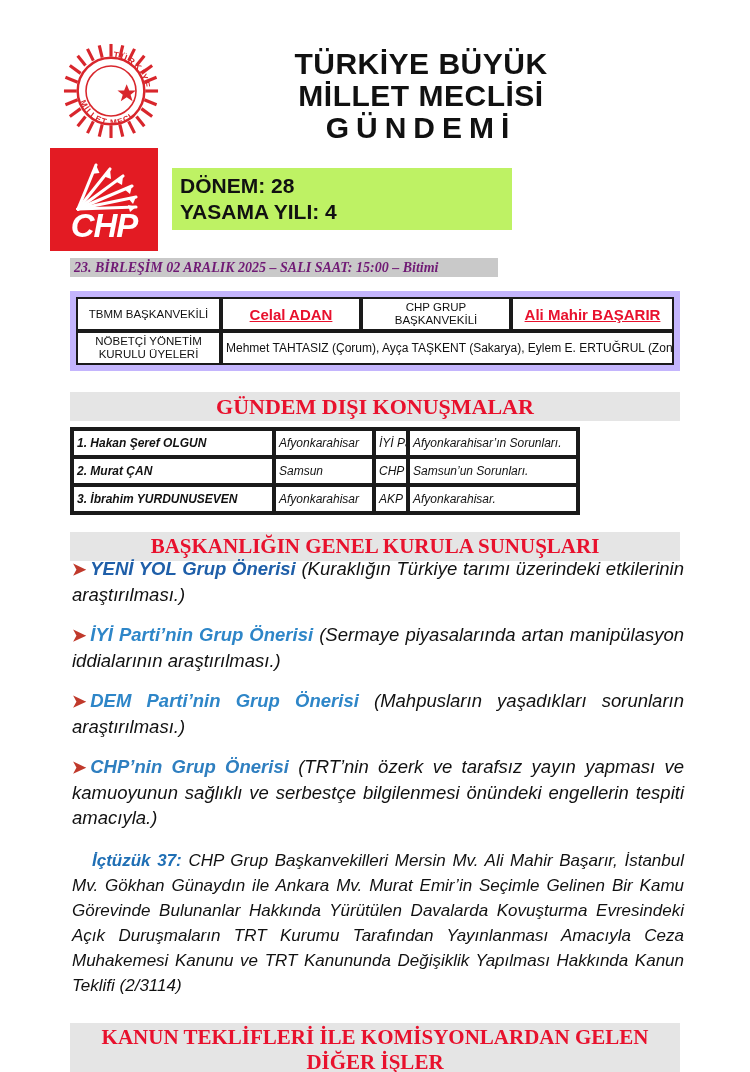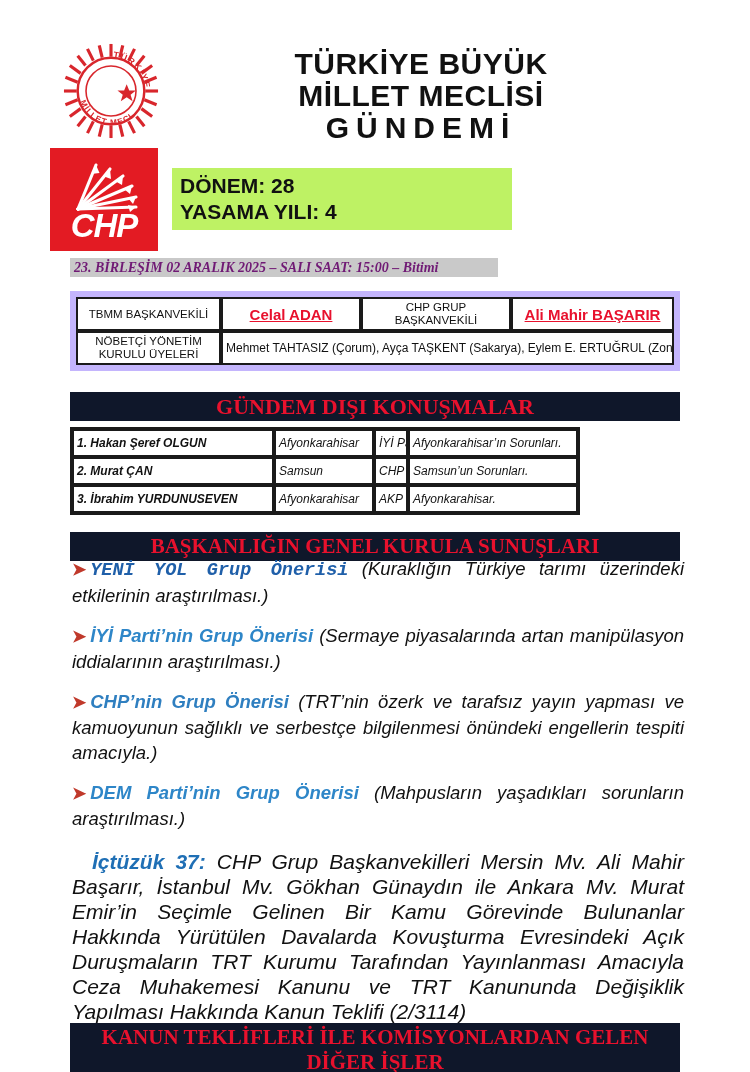--- a/index.html
+++ b/index.html
@@ -172,21 +172,21 @@
   .speakers-table .c-name   { width: 192px; }
   .speakers-table .c-city   { width: 90px; }
   .speakers-table .c-party  { width: 24px; }
   .speakers-table .c-topic  { width: 160px; }
 
   
   .section-band {
     position: absolute;
     left: 70px;
     width: 610px;
-    background: #0f172a;
+    background: #e5e5e5;
     color: #e8112d;
     font-family: "Liberation Serif", serif;
     font-weight: bold;
     text-align: center;
     box-sizing: border-box;
   }
   #band-gundem-disi {
     top: 392px;
     height: 29px;
     font-size: 22px;
@@ -225,28 +225,28 @@
   .proposal .bullet {
     color: #c0392b;
     font-style: normal;
     font-weight: bold;
     font-size: 17px;
     padding-right: 4px;
   }
   .proposal .lead {
     font-weight: bold;
   }
-  .lead.navy   { color: #1f5fa9; font-family: Liberation Mono, monospace; }
+  .lead.navy   { color: #1f5fa9; }
   .lead.blue   { color: #2e86c8; }
   .lead.blue2  { color: #2f7fc0; }
 
   .ictuzuk {
     font-family: "Liberation Sans", sans-serif;
     font-style: italic;
-    font-size: 21px;
+    font-size: 17px;
     line-height: 25px;
     color: #111111;
     text-align: justify;
     margin-top: 18px;
     text-indent: 20px;
   }
   .ictuzuk .lead {
     font-weight: bold;
     color: #1f6fb5;
   }
@@ -386,25 +386,25 @@
 
   <div class="proposal">
     <span class="bullet">➤</span><span class="lead navy">YENİ YOL Grup Önerisi</span><span> (Kuraklığın Türkiye tarımı üzerindeki etkilerinin araştırılması.)</span>
   </div>
 
   <div class="proposal">
     <span class="bullet">➤</span><span class="lead blue">İYİ Parti’nin Grup Önerisi</span><span> (Sermaye piyasalarında artan manipülasyon iddialarının araştırılması.)</span>
   </div>
 
   <div class="proposal">
+    <span class="bullet">➤</span><span class="lead blue">DEM Parti’nin Grup Önerisi</span><span> (Mahpusların yaşadıkları sorunların araştırılması.)</span>
+  </div>
+
+  <div class="proposal">
     <span class="bullet">➤</span><span class="lead blue2">CHP’nin Grup Önerisi</span><span> (TRT’nin özerk ve tarafsız yayın yapması ve kamuoyunun sağlıklı ve serbestçe bilgilenmesi önündeki engellerin tespiti amacıyla.)</span>
-  </div>
-
-  <div class="proposal">
-    <span class="bullet">➤</span><span class="lead blue">DEM Parti’nin Grup Önerisi</span><span> (Mahpusların yaşadıkları sorunların araştırılması.)</span>
   </div>
 
   <div class="ictuzuk">
     <span class="lead">İçtüzük 37:</span><span> CHP Grup Başkanvekilleri Mersin Mv. Ali Mahir Başarır, İstanbul Mv. Gökhan Günaydın ile Ankara Mv. Murat Emir’in Seçimle Gelinen Bir Kamu Görevinde Bulunanlar Hakkında Yürütülen Davalarda Kovuşturma Evresindeki Açık Duruşmaların TRT Kurumu Tarafından Yayınlanması Amacıyla Ceza Muhakemesi Kanunu ve TRT Kanununda Değişiklik Yapılması Hakkında Kanun Teklifi (2/3114)</span>
   </div>
 </div>
 
 <div class="section-band" id="band-kanun">KANUN TEKLİFLERİ İLE KOMİSYONLARDAN GELEN DİĞER İŞLER</div>
 
 </body></html>

